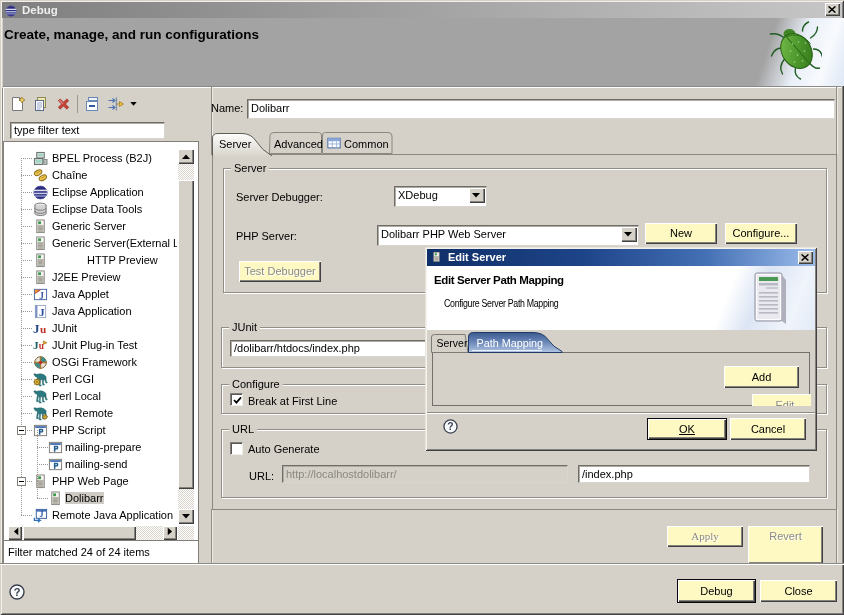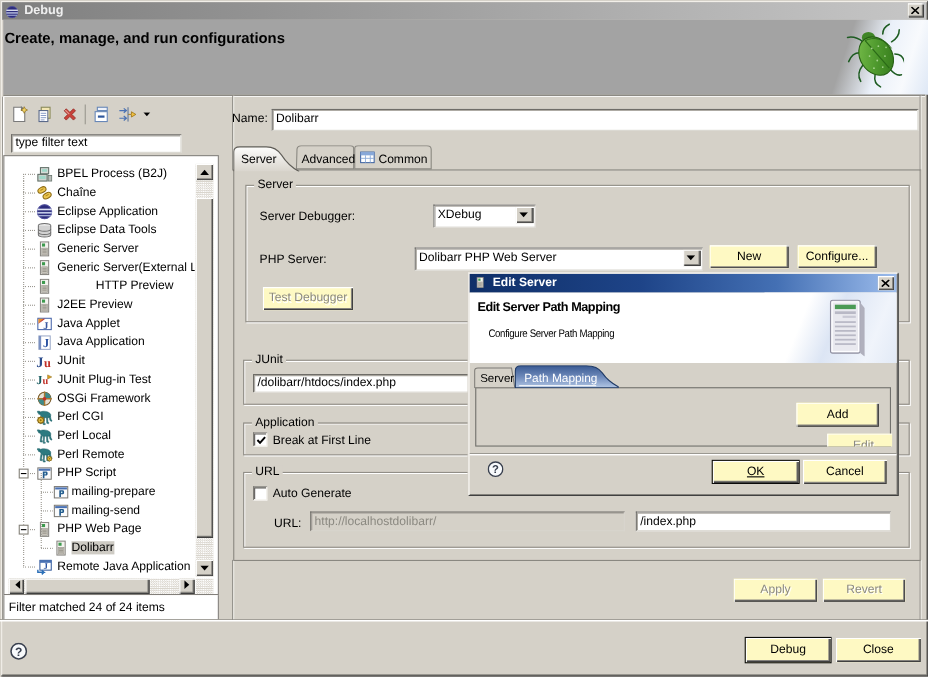--- a/index.html
+++ b/index.html
@@ -475,21 +475,21 @@
 <div class="abs btn dis" style="left:239px;top:261px;width:82px;height:21px;line-height:21px;">Test Debugger</div>
 
 <div class="abs grp" style="left:221px;top:327px;width:604px;height:39px;">
       <span class="lab">JUnit</span>
     </div>
 <div class="abs field" style="left:230px;top:340px;width:578px;height:15px;">
       <span class="tx" style="top:1px;">/dolibarr/htdocs/index.php</span>
     </div>
 
 <div class="abs grp" style="left:221px;top:384px;width:604px;height:28px;">
-      <span class="lab">Application</span>
+      <span class="lab">Configure</span>
     </div>
 <div class="abs cb" style="left:230px;top:393px;">
       <svg class="abs" style="left:2px;top:2px" width="9" height="9" viewBox="0 0 9 9">
         <path d="M1,4 L3.4,6.6 L8,1.4" stroke="#000" stroke-width="1.8" fill="none"></path>
       </svg>
     </div>
 <div class="abs t11" style="left:248px;top:395px;">Break at First Line</div>
 
 <div class="abs grp" style="left:221px;top:429px;width:604px;height:67px;">
       <span class="lab">URL</span>
@@ -497,22 +497,22 @@
 <div class="abs cb" style="left:230px;top:442px;"></div>
 <div class="abs t11" style="left:248px;top:443px;">Auto Generate</div>
 <div class="abs t11" style="left:249px;top:470px;">URL:</div>
 <div class="abs field" style="left:282px;top:465px;width:284px;height:16px;background:#d5d1c8;">
       <span class="tx" style="top:2px;color:#8b8981;">http://localhostdolibarr/</span>
     </div>
 <div class="abs field" style="left:578px;top:465px;width:230px;height:16px;">
       <span class="tx" style="top:2px;">/index.php</span>
     </div>
 
-<div class="abs btn dis" style="left:667px;top:526px;width:76px;height:21px;line-height:21px;">Apply</div>
-<div class="abs btn dis" style="left:748px;top:526px;width:75px;height:21px;line-height:21px;">Revert</div>
+<div class="abs btn dis" style="left:667px;top:526px;width:76px;height:21px;line-height:21px;font-family:Liberation Serif, serif;">Apply</div>
+<div class="abs btn dis" style="left:748px;top:526px;width:75px;height:38px;line-height:21px;">Revert</div>
 
 <div class="abs hetch" style="left:0px;top:563px;width:844px;"></div>
 <svg class="abs" style="left:9px;top:584px" width="16" height="16">
       <use href="#s-help"></use>
     </svg>
 <div class="abs" style="left:677px;top:579px;width:79px;height:24px;background:#0a0a0a;"></div>
 <div class="abs btn" style="left:678px;top:580px;width:77px;height:22px;line-height:22px;">Debug</div>
 <div class="abs btn" style="left:760px;top:580px;width:77px;height:22px;line-height:22px;">Close</div>
 
 <div class="abs" id="dlg" style="left:425px;top:247px;width:392px;height:204px;background:#d5d1c8;

